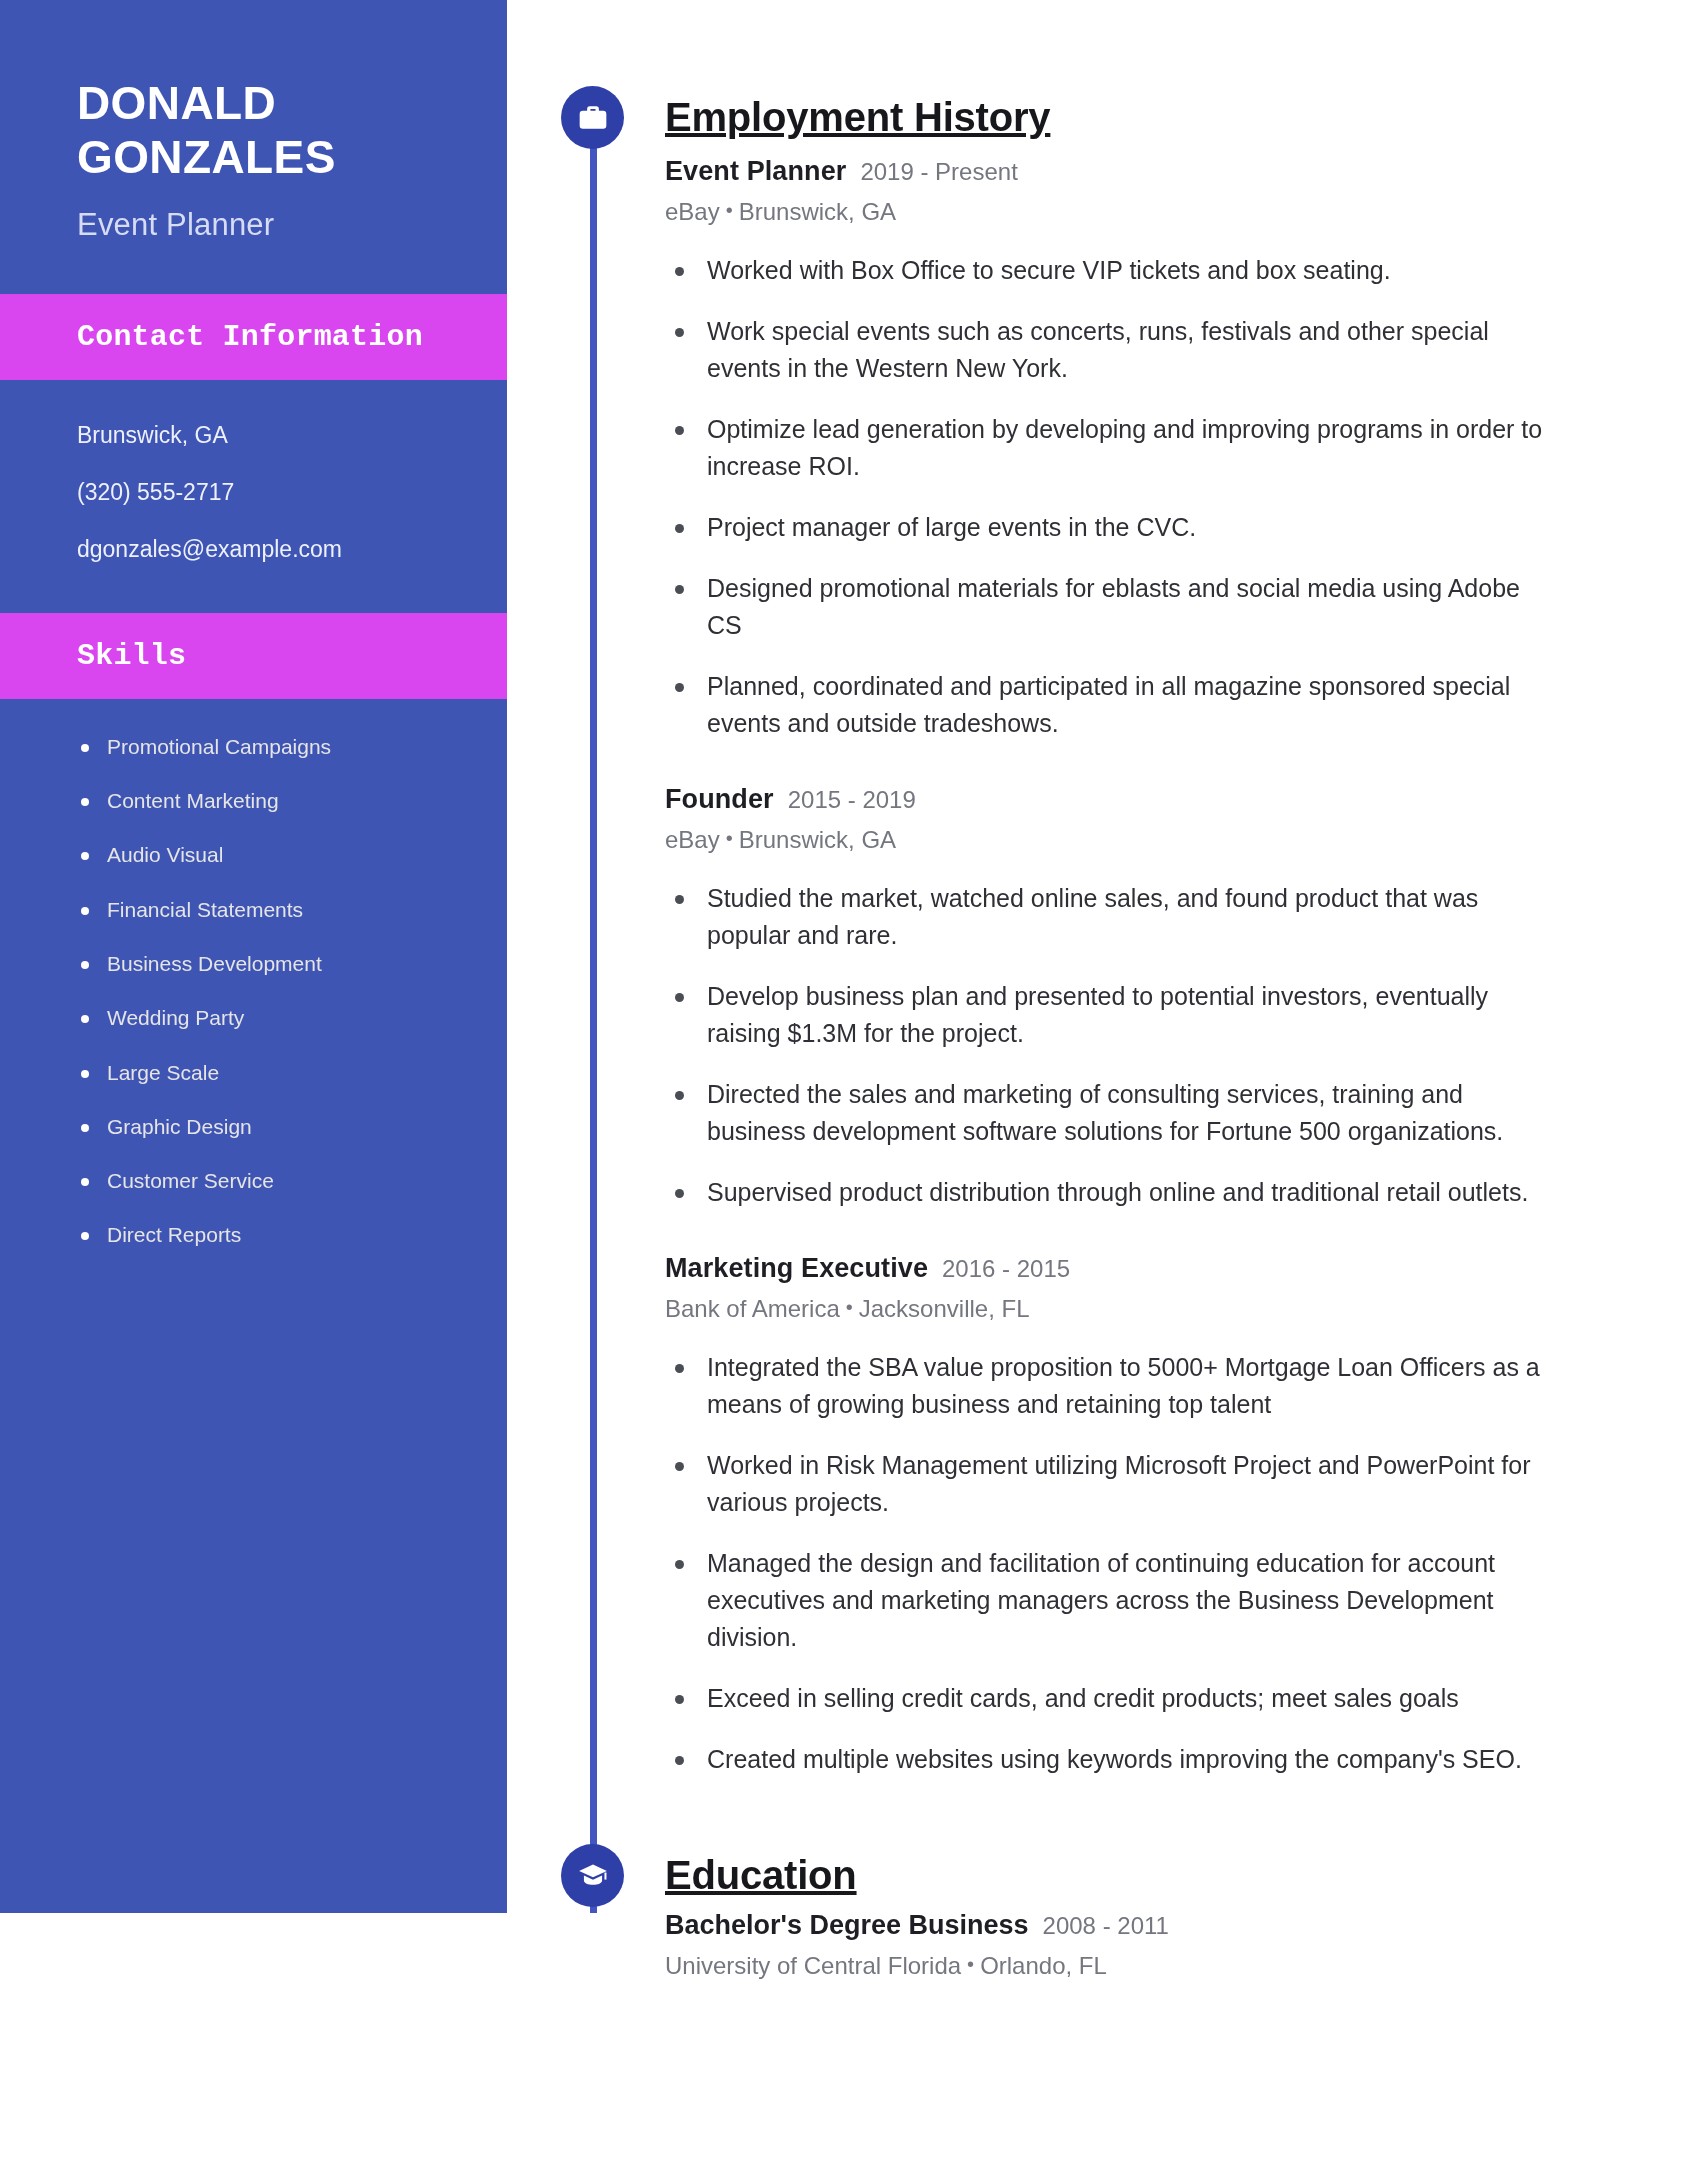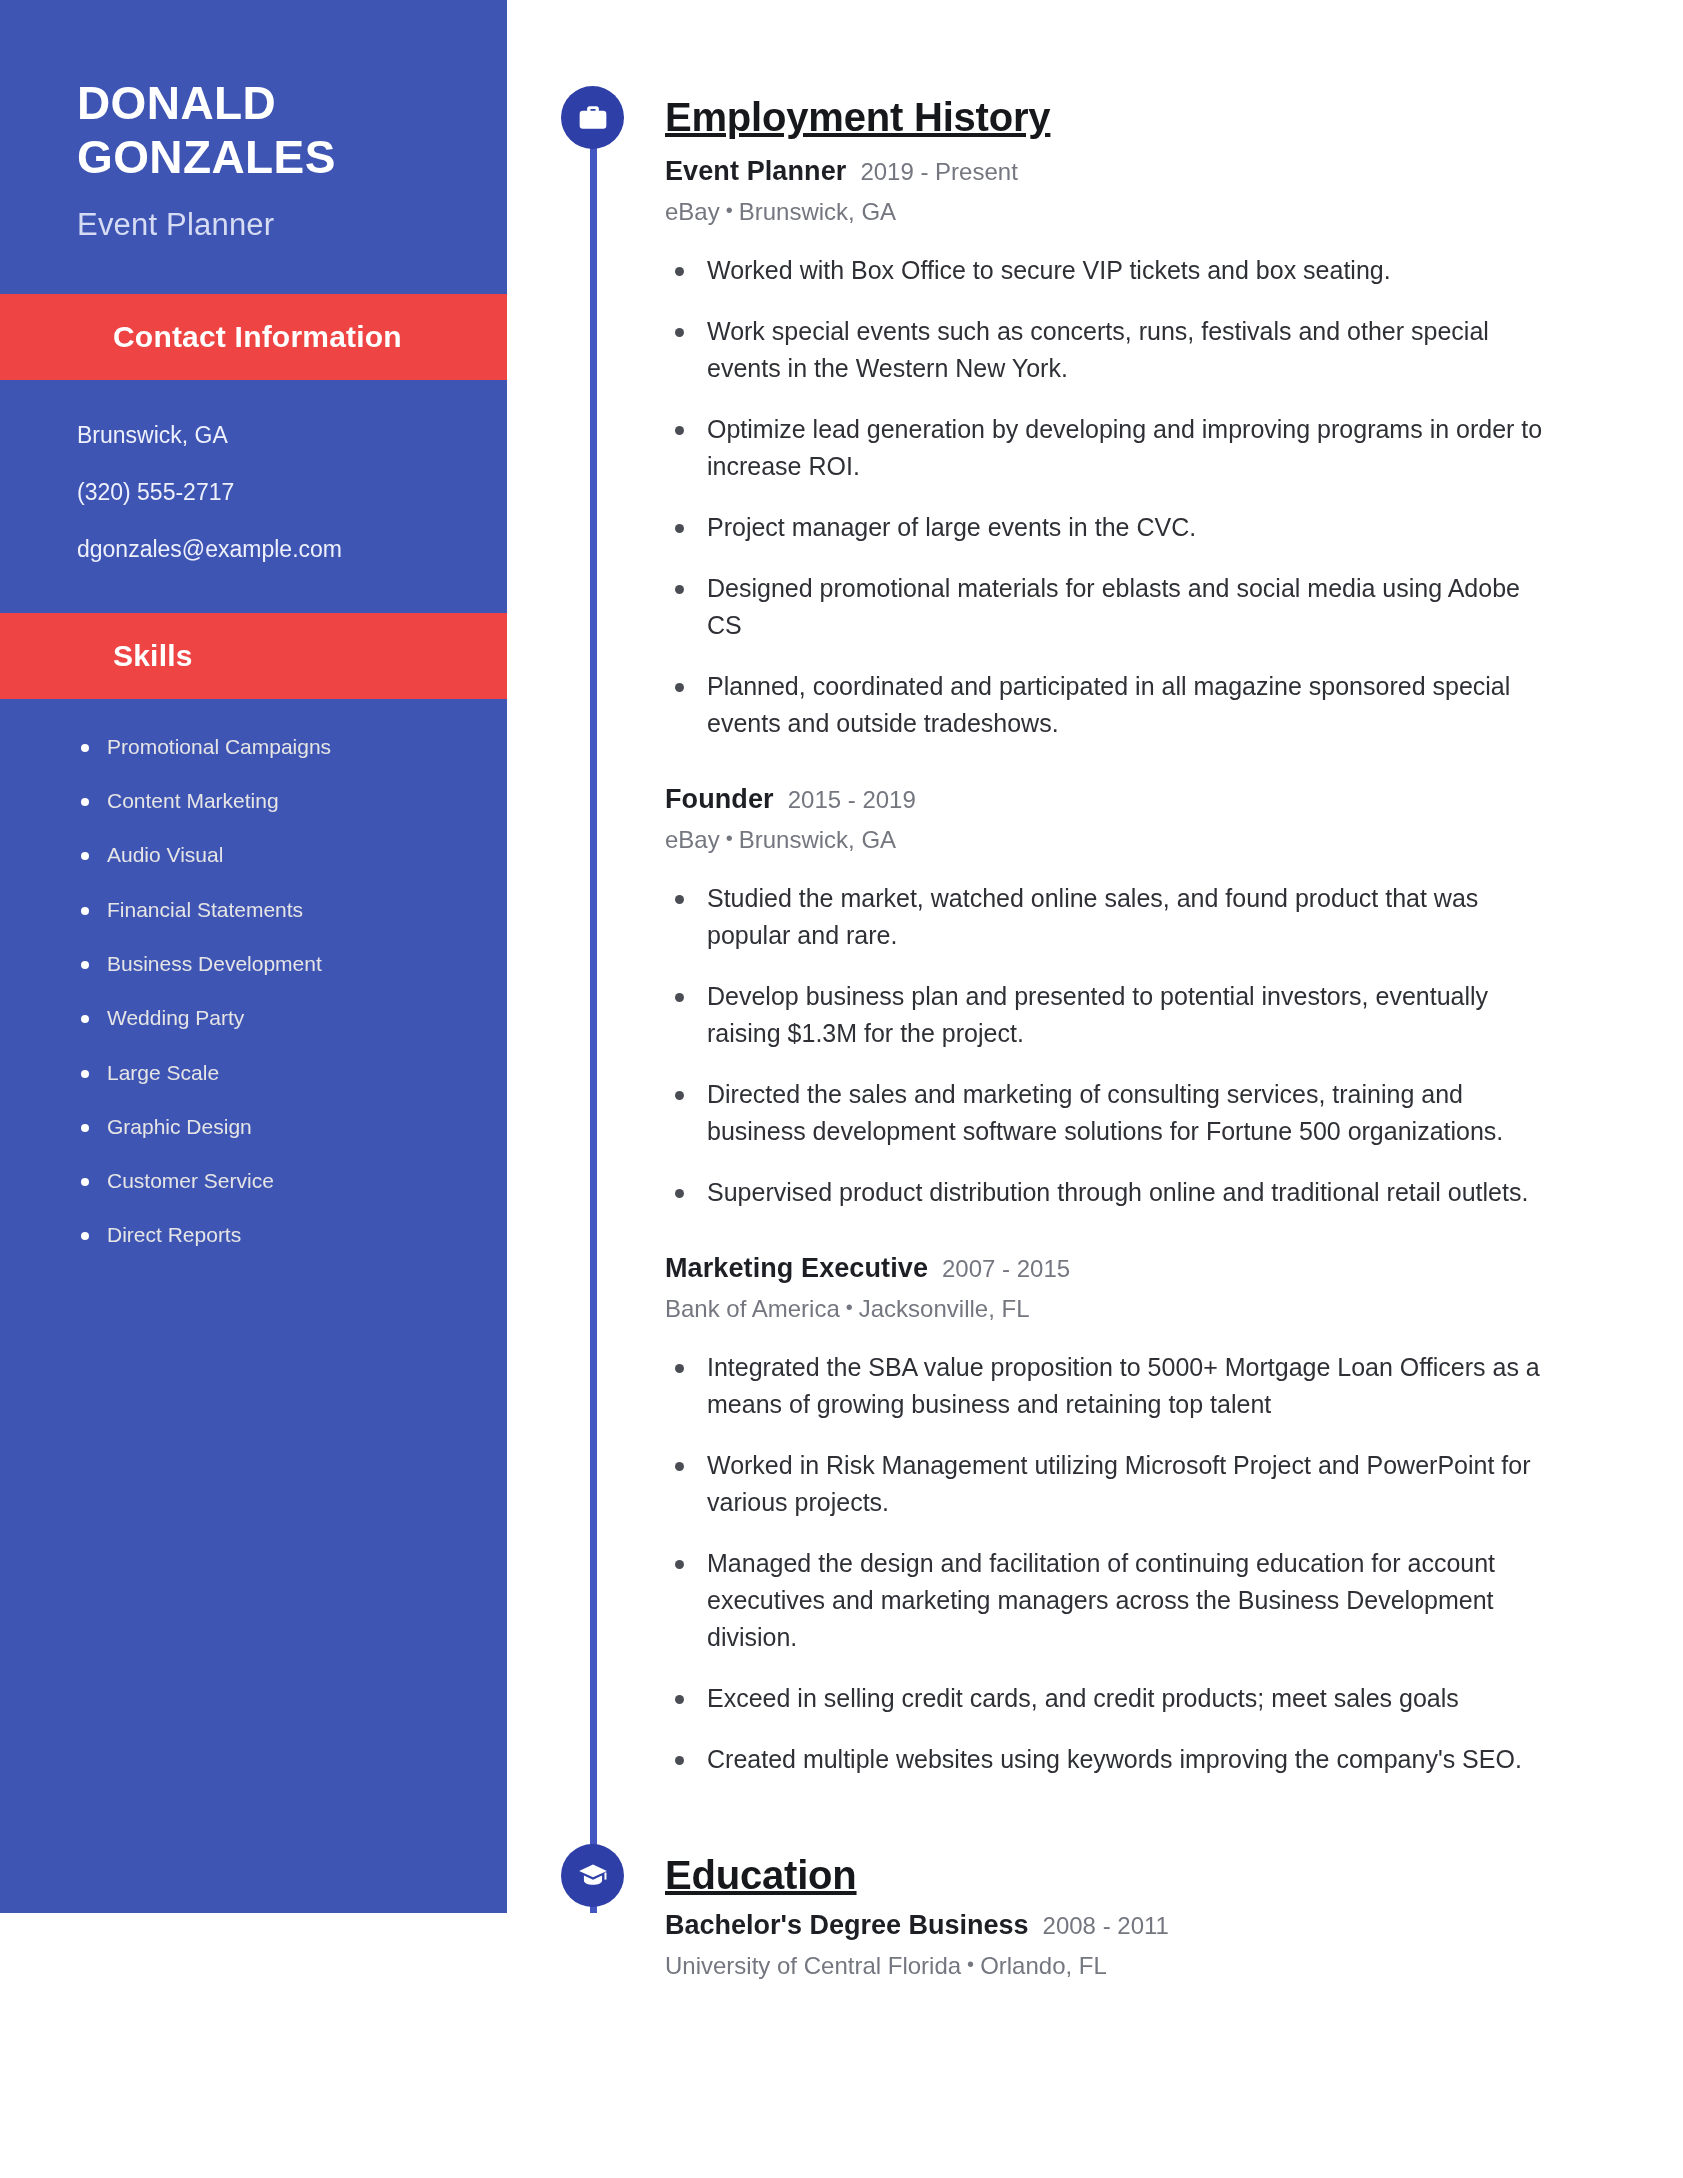--- a/index.html
+++ b/index.html
@@ -32,23 +32,24 @@
   }
   .sb-role {
     margin-top:22px;
     font-size:31px;
     font-weight:400;
     color:#d6dcf4;
     letter-spacing:0.2px;
   }
 
   .sb-band {
-    background:#ef4444;
+    background:#d946ef;
     margin-top:51px;
-    padding:26px 0 26px 113px;
+    padding:26px 0 26px 77px;
+    font-family:Liberation Mono, monospace;
   }
   .sb-band-title {
     font-size:30px;
     font-weight:bold;
     color:#ffffff;
     letter-spacing:0.2px;
   }
 
   .sb-contact { padding:40px 0 48px 77px; }
   .sb-contact-line {
@@ -275,21 +276,21 @@
             <li class="bullet">Studied the market, watched online sales, and found product that was popular and rare.</li>
             <li class="bullet">Develop business plan and presented to potential investors, eventually raising $1.3M for the project.</li>
             <li class="bullet">Directed the sales and marketing of consulting services, training and business development software solutions for Fortune 500 organizations.</li>
             <li class="bullet">Supervised product distribution through online and traditional retail outlets.</li>
           </ul>
         </div>
 
         <div class="job">
           <div class="job-header-line">
             <span class="job-title">Marketing Executive</span>
-            <span class="job-dates">2007 - 2015</span>
+            <span class="job-dates">2016 - 2015</span>
           </div>
           <div class="job-meta">
             <span>Bank of America</span><span class="dot">•</span><span>Jacksonville, FL</span>
           </div>
           <ul class="bullets">
             <li class="bullet">Integrated the SBA value proposition to 5000+ Mortgage Loan Officers as a means of growing business and retaining top talent</li>
             <li class="bullet">Worked in Risk Management utilizing Microsoft Project and PowerPoint for various projects.</li>
             <li class="bullet">Managed the design and facilitation of continuing education for account executives and marketing managers across the Business Development division.</li>
             <li class="bullet">Exceed in selling credit cards, and credit products; meet sales goals</li>
             <li class="bullet">Created multiple websites using keywords improving the company's SEO.</li>

